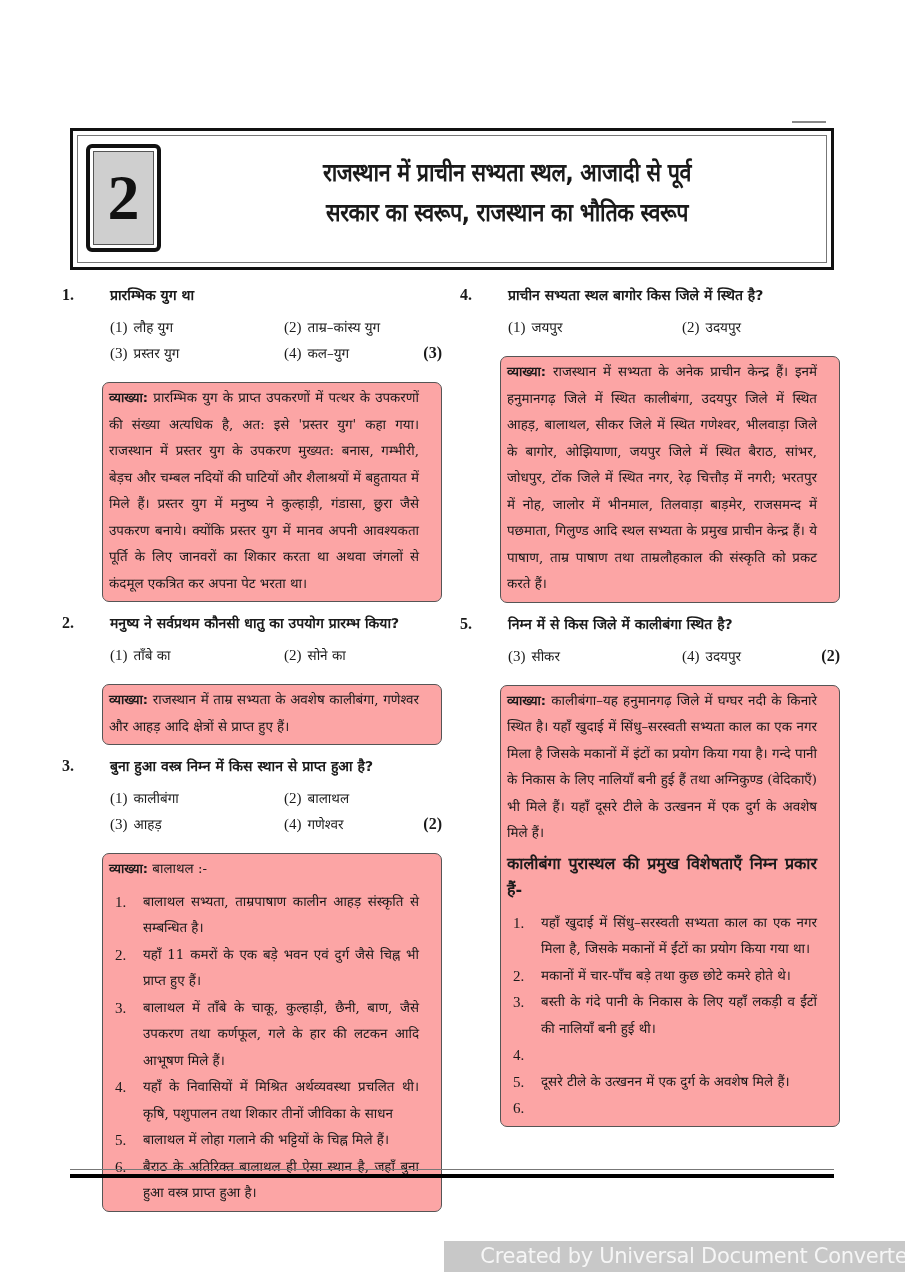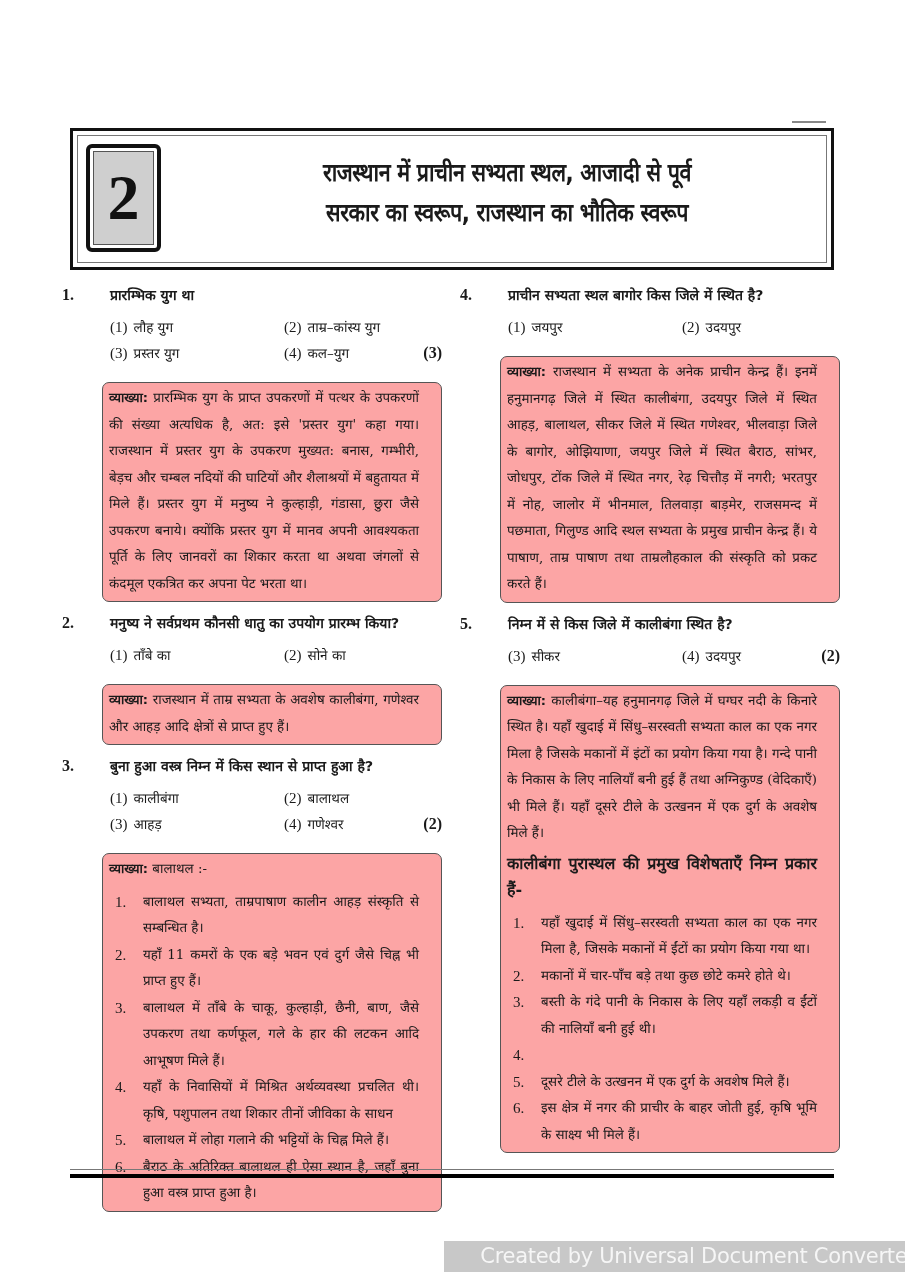--- a/index.html
+++ b/index.html
@@ -214,21 +214,20 @@
           </li>
         <li>
             <span class="ln">4.</span>
           </li>
         <li>
             <span class="ln">5.</span>
             <span>दूसरे टीले के उत्खनन में एक दुर्ग के अवशेष मिले हैं।</span>
           </li>
         <li>
             <span class="ln">6.</span>
-            <span>इस क्षेत्र में नगर की प्राचीर के बाहर जोती हुई, कृषि भूमि के साक्ष्य भी मिले हैं।</span>
           </li>
       </ol>
     </div>
   </div>
 </div>
 
 <div class="bottom-rule-thin"></div>
 <div class="bottom-rule-thick"></div>
 
 <div class="watermark">Created by Universal Document Converter</div>

